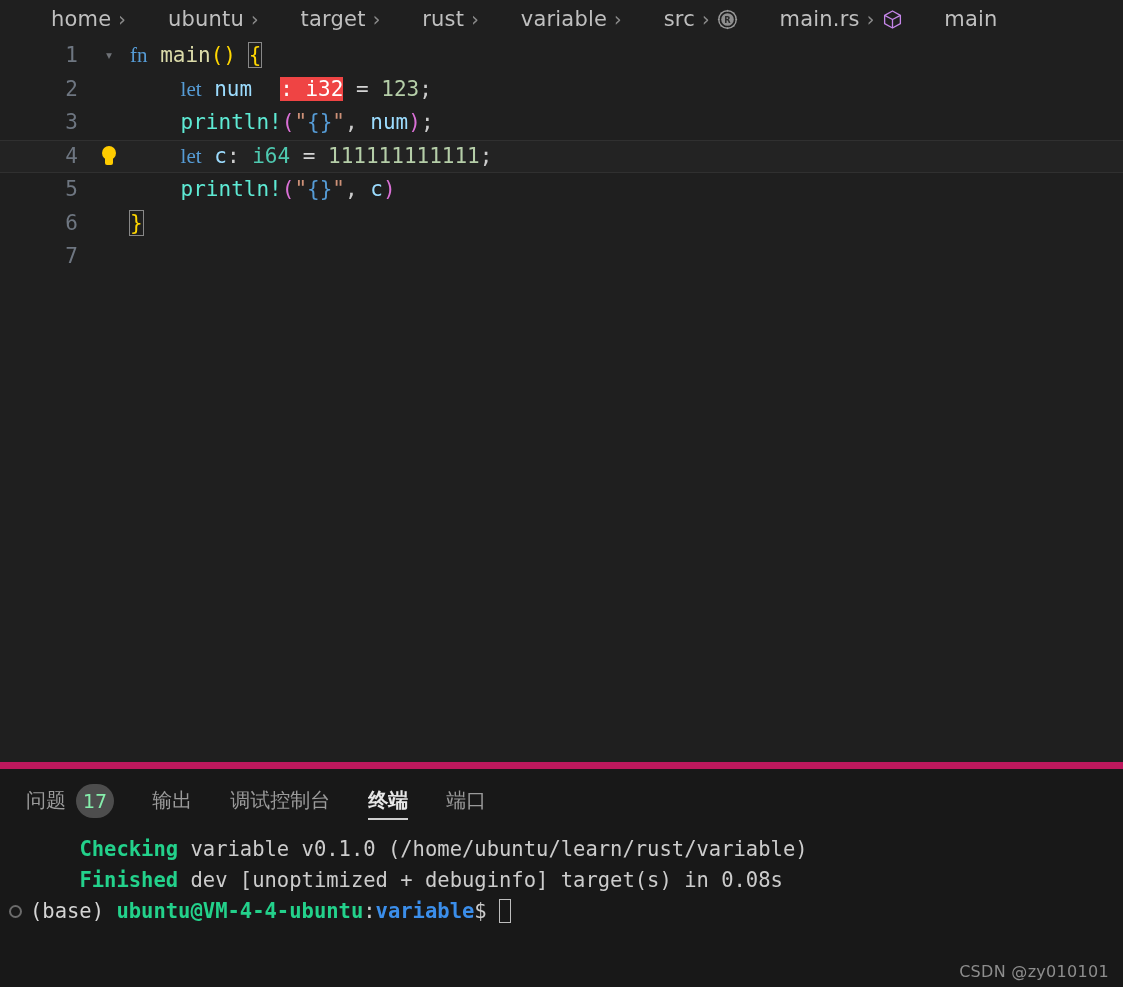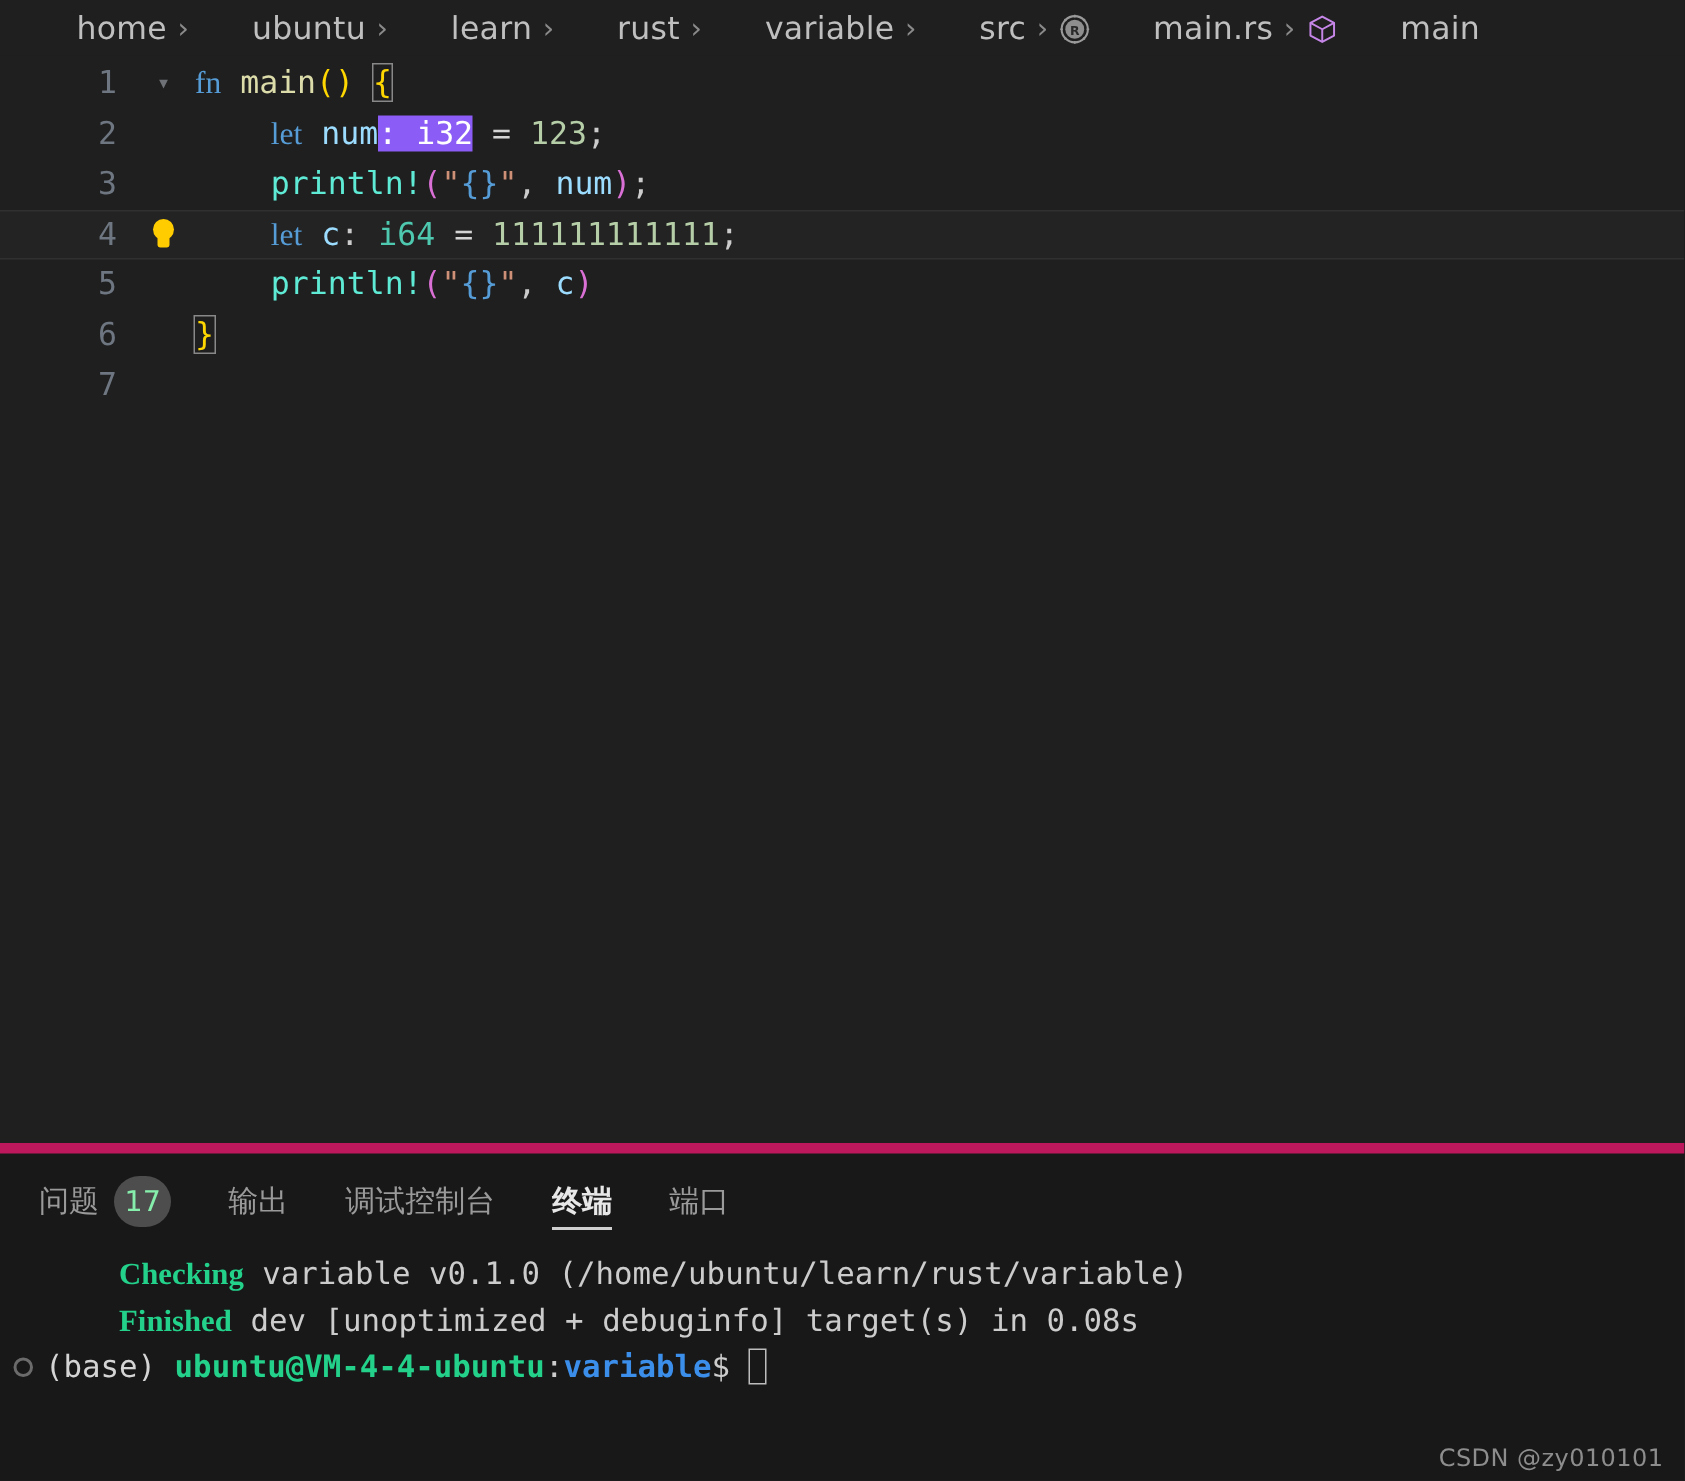--- a/index.html
+++ b/index.html
@@ -138,21 +138,21 @@
   .var  { color: #9cdcfe; }
   .type { color: #4ec9b0; }
   .num  { color: #b5cea8; }
   .punct{ color: #cccccc; }
   .macro{ color: #5eead4; margin-top: 15px; }
   .paren-m { color: #da70d6; }
   .str  { color: #ce9178; }
   .strbrace { color: #569cd6; }
   .op   { color: #d4d4d4; }
 
-  .sel { background: #8b5cf6; color: #ffffff; }
+  .sel { background: #ef4444; color: #ffffff; margin-left: 28px; }
 
   .bracket-box {
     outline: 1px solid #888888;
     outline-offset: 0px;
   }
 
   
   .panel {
     height: 225px;
     background: #181818;
@@ -238,21 +238,21 @@
     box-sizing: border-box;
   }
   .tbody { color: #cccccc; }
 
   .t-paren { color: #d4d4d4; }
   .t-user  { color: #23d18b; font-weight: bold; }
   .t-colon { color: #cccccc; }
   .t-path  { color: #3b8eea; font-weight: bold; }
   .t-dollar{ color: #cccccc; }
   .t-cmd   { color: #cccccc; }
-  .t-green { color: #23d18b; font-weight: bold; font-family: Liberation Serif, serif; }
+  .t-green { color: #23d18b; font-weight: bold; }
   .t-plain { color: #cccccc; }
 
   .cursor-box {
     display: inline-block;
     width: 12px;
     height: 24px;
     border: 1.5px solid #bdbdbd;
     vertical-align: -5px;
     box-sizing: border-box;
   }
@@ -269,21 +269,21 @@
   }
 </style>
 </head>
 <body>
 
 <div class="breadcrumb">
   <span class="crumb">home</span>
   <span class="crumb-sep">›</span>
   <span class="crumb">ubuntu</span>
   <span class="crumb-sep">›</span>
-  <span class="crumb">learn</span>
+  <span class="crumb">target</span>
   <span class="crumb-sep">›</span>
   <span class="crumb">rust</span>
   <span class="crumb-sep">›</span>
   <span class="crumb">variable</span>
   <span class="crumb-sep">›</span>
   <span class="crumb">src</span>
   <span class="crumb-sep">›</span>
   <span class="crumb-icon">
     <svg width="21" height="21" viewBox="0 0 24 24">
       <circle cx="12" cy="12" r="10" fill="none" stroke="#9a9a9a" stroke-width="1.6"></circle>

